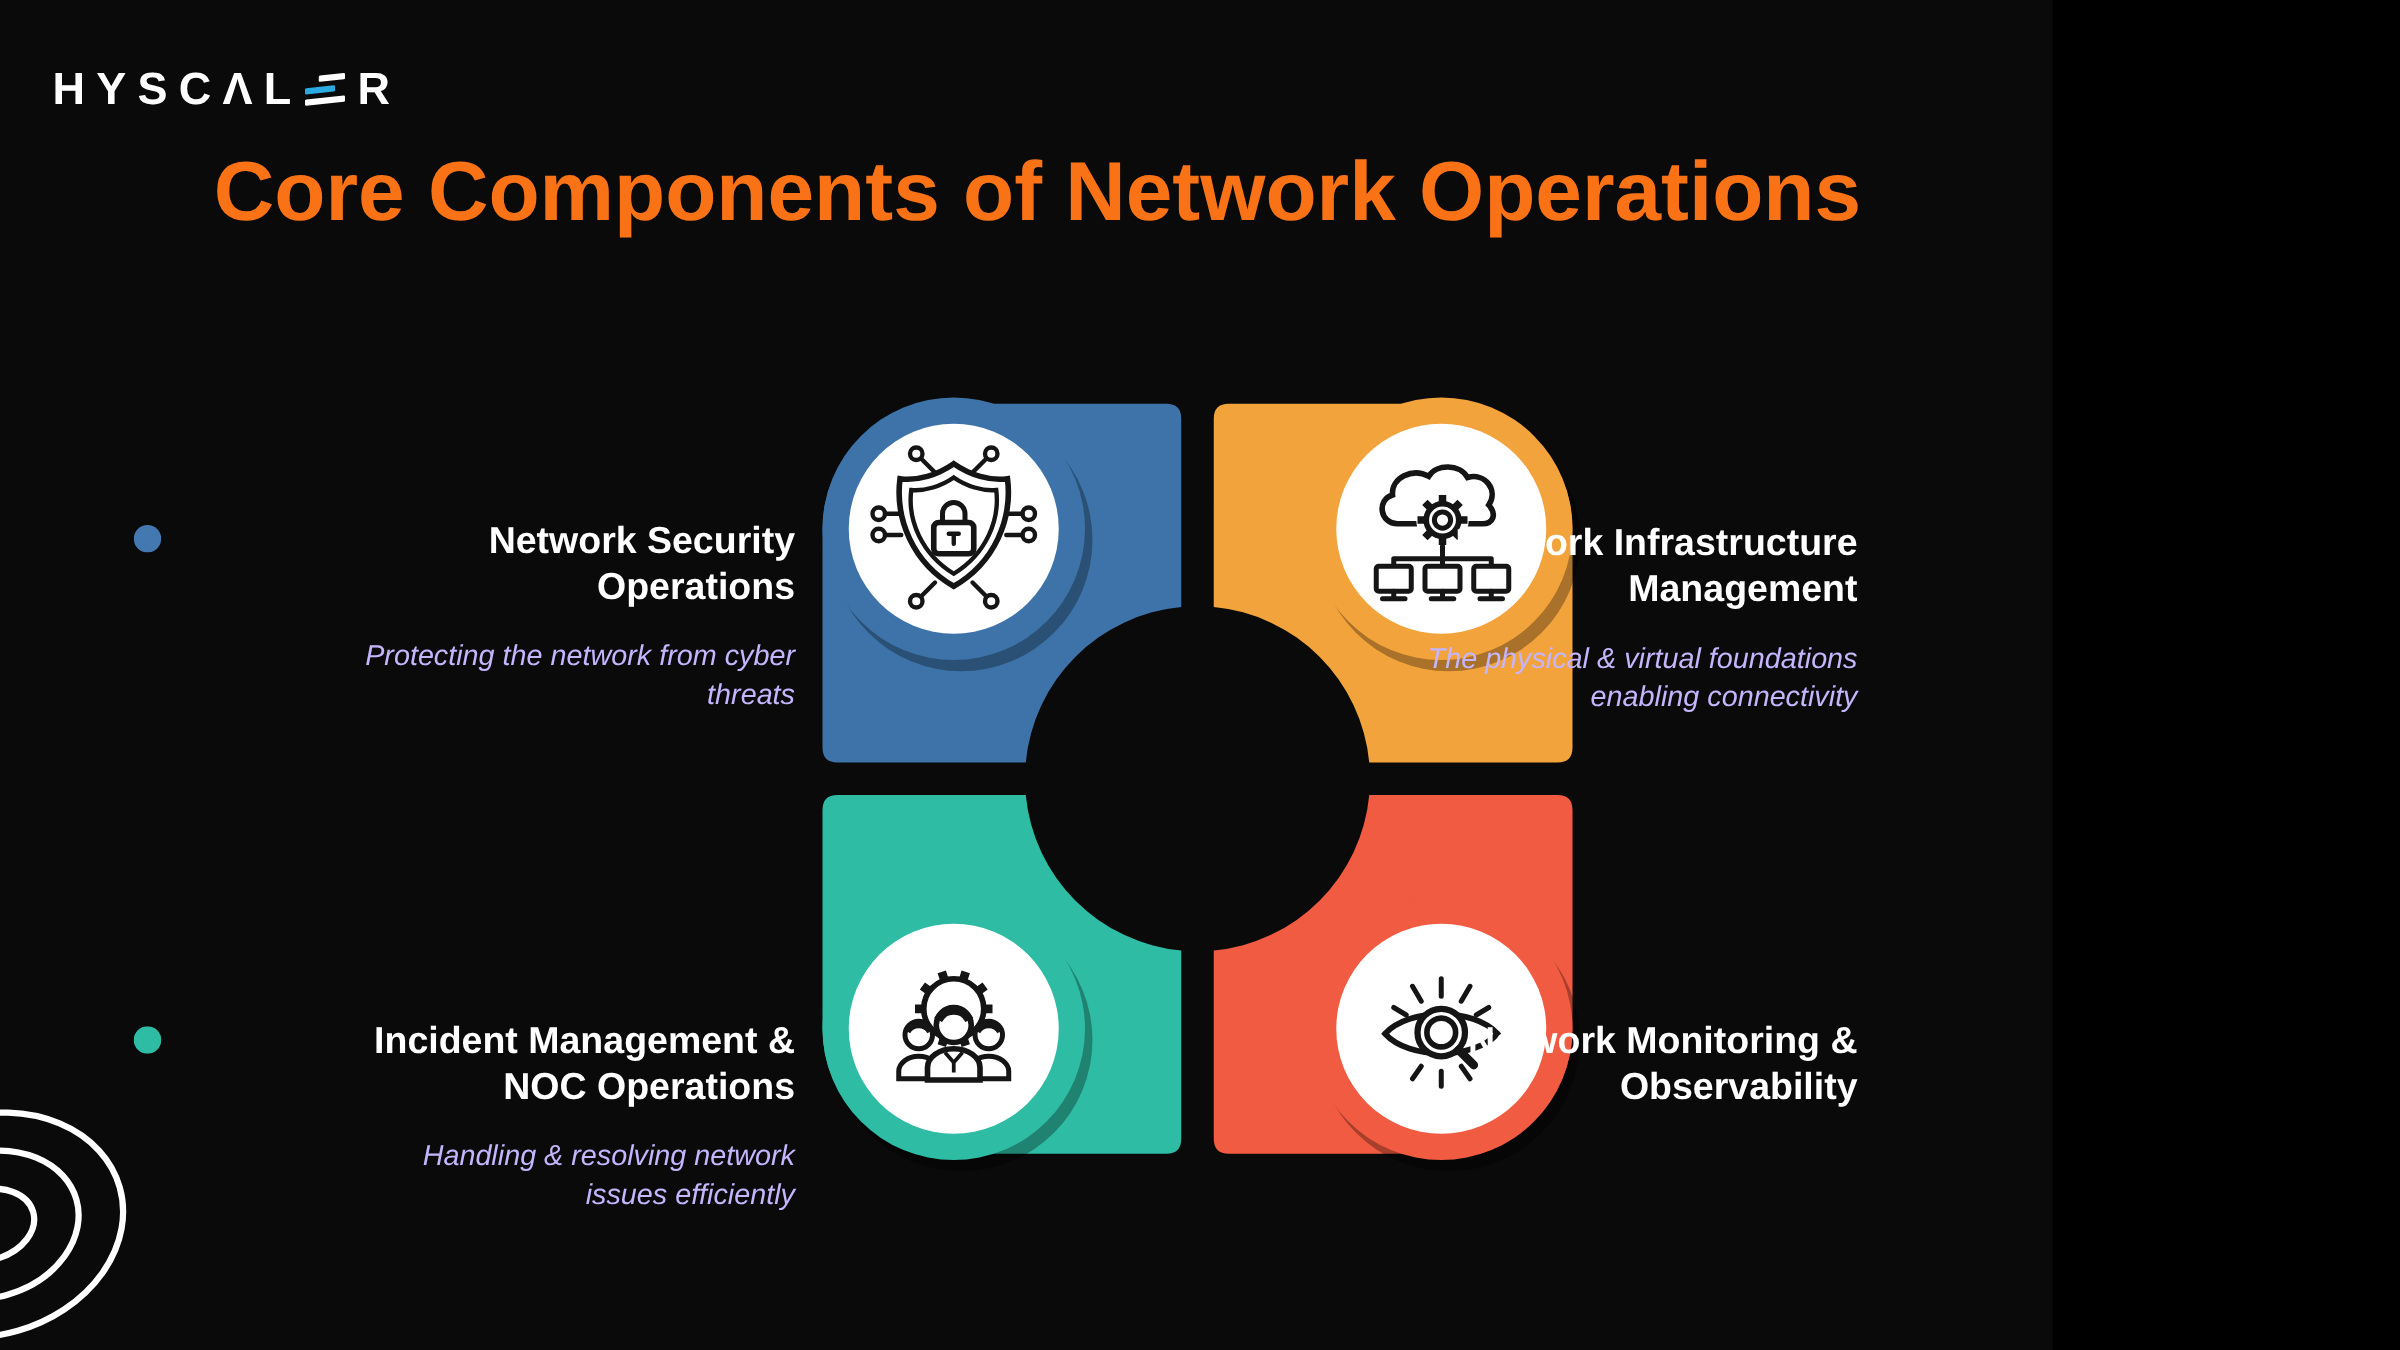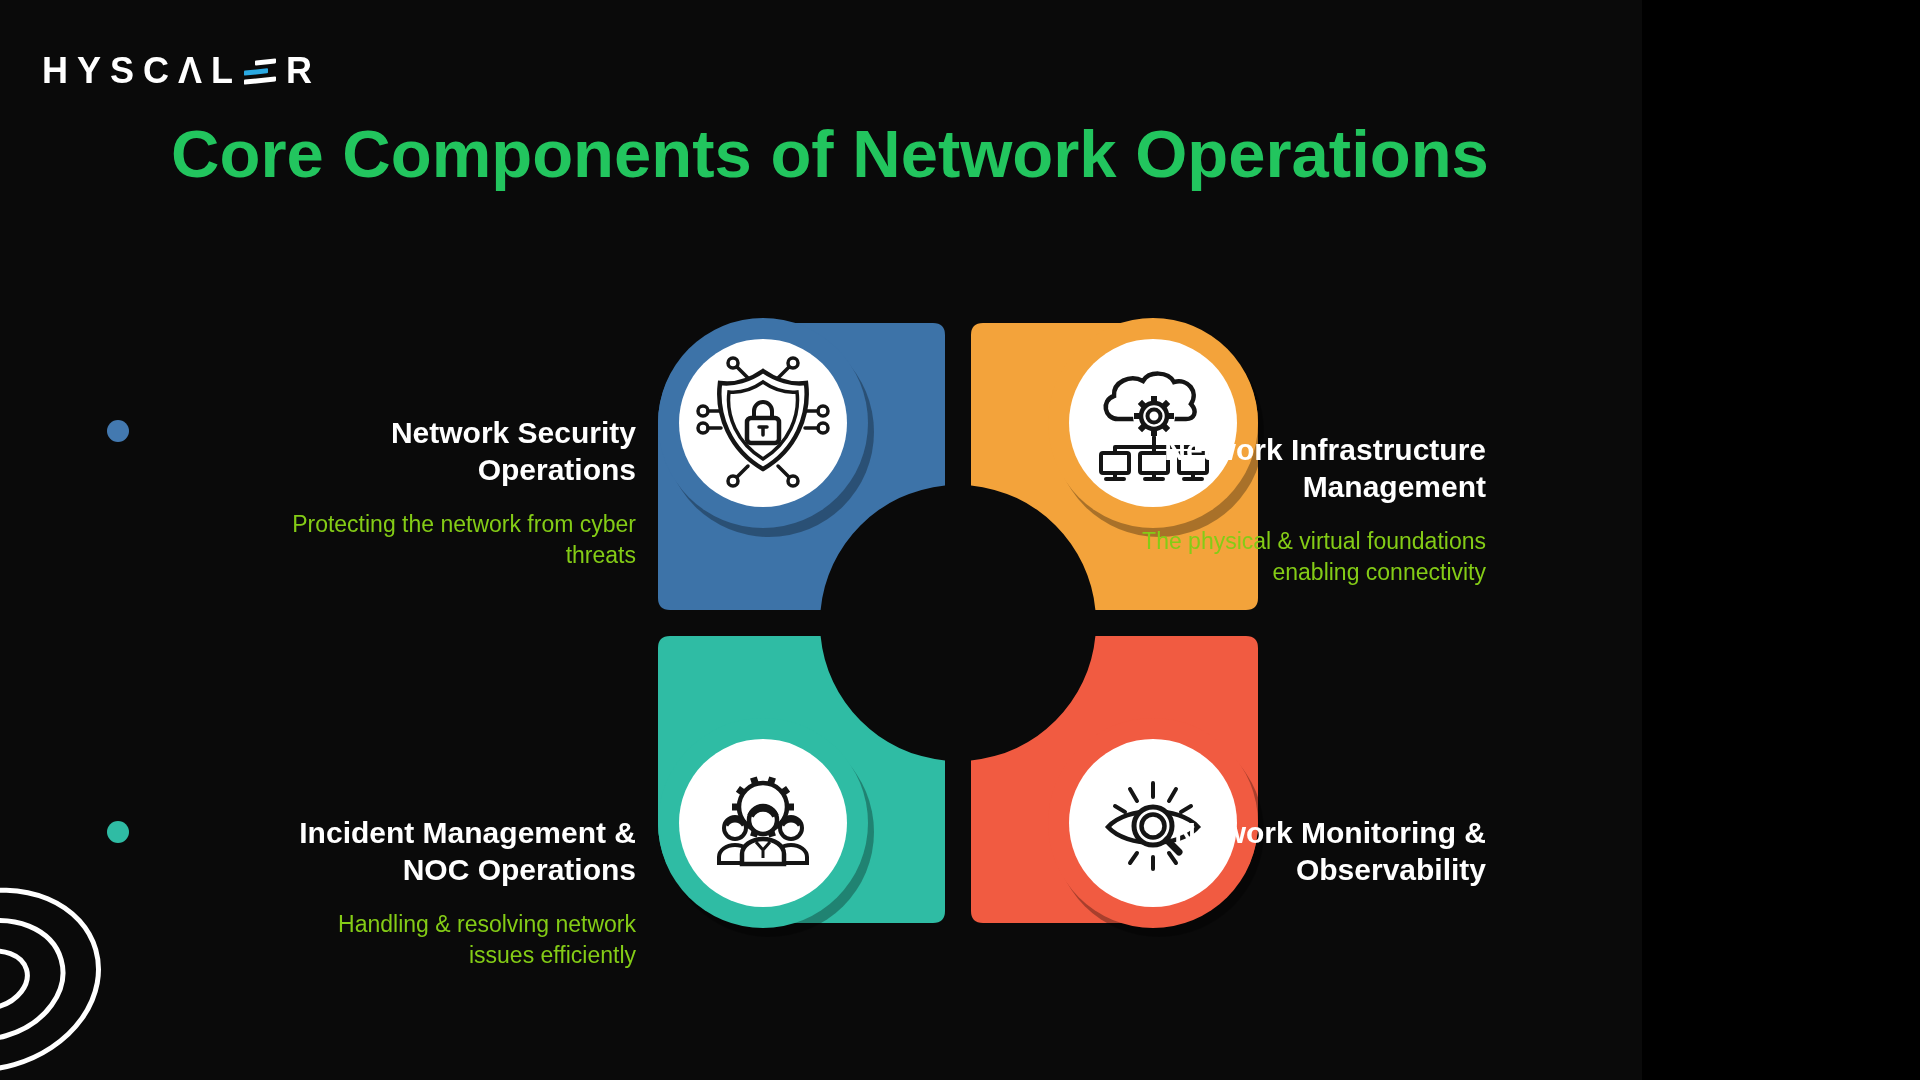--- a/index.html
+++ b/index.html
@@ -10,29 +10,29 @@
   
   .logo{position:absolute;left:42px;top:50px;display:flex;align-items:center;
         color:#fff;font-weight:700;font-size:36px;letter-spacing:9px;}
   .logo .ebars{display:inline-flex;flex-direction:column;gap:4px;width:32px;margin:0 10px 0 2px;transform:skewY(-6deg);}
   .logo .ebars span{display:block;height:5px;border-radius:1px;background:#fff;}
   .logo .ebars .b1{width:21px;align-self:flex-end;}
   .logo .ebars .b2{width:24px;align-self:flex-start;background:#2AA9E2;}
   .logo .ebars .b3{width:32px;}
   
   .title{position:absolute;left:18px;right:0;top:116px;margin:0;text-align:center;
-         color:#22c55e;font-size:67px;font-weight:700;line-height:76px;}
+         color:#f97316;font-size:67px;font-weight:700;line-height:76px;}
   
   .item{position:absolute;width:480px;}
   .item .heading{margin:0;color:#fff;font-size:30px;font-weight:700;line-height:37px;white-space:pre-line;}
-  .item .desc{margin:21px 0 0 0;color:#84cc16;font-size:23px;line-height:31px;white-space:pre-line;}
+  .item .desc{margin:21px 0 0 0;color:#c4b5fd;font-size:23px;line-height:31px;white-space:pre-line;font-style:italic;}
   .item.left{text-align:right;}
   .item.right{text-align:right;}
   .i1{left:156px;top:414px;}
-  .i2{right:156px;top:416px;margin-top:15px;}
+  .i2{right:156px;top:416px;}
   .i3{left:156px;top:814px;}
   .i4{right:156px;top:814px;}
   .bullet{position:absolute;width:22px;height:22px;}
   .b1{left:107px;top:420px;}
   .b2{left:1790px;top:429px;}
   .b3{left:107px;top:821px;}
   .b4{left:1790px;top:821px;}
   
   .diagram{position:absolute;left:608px;top:273px;}
   

